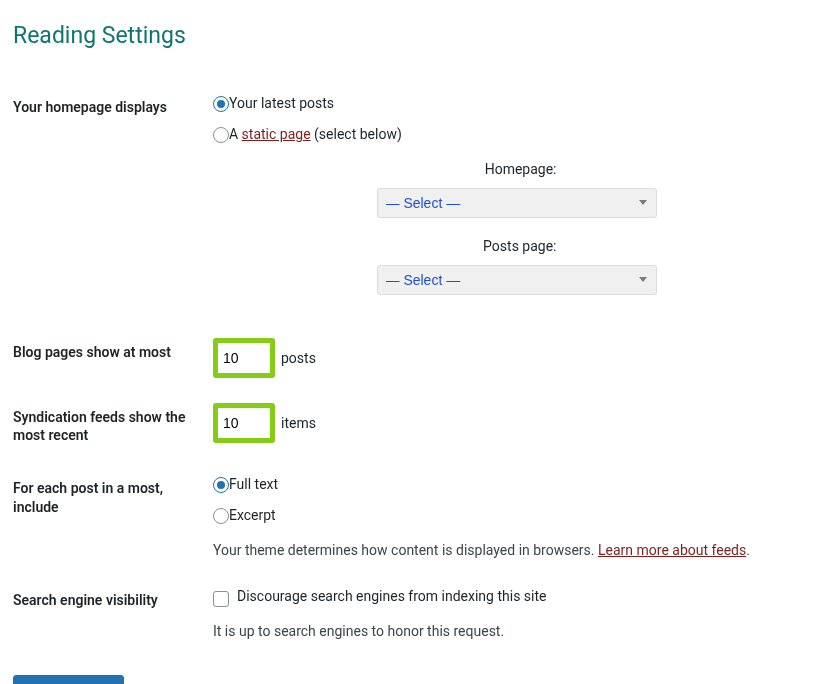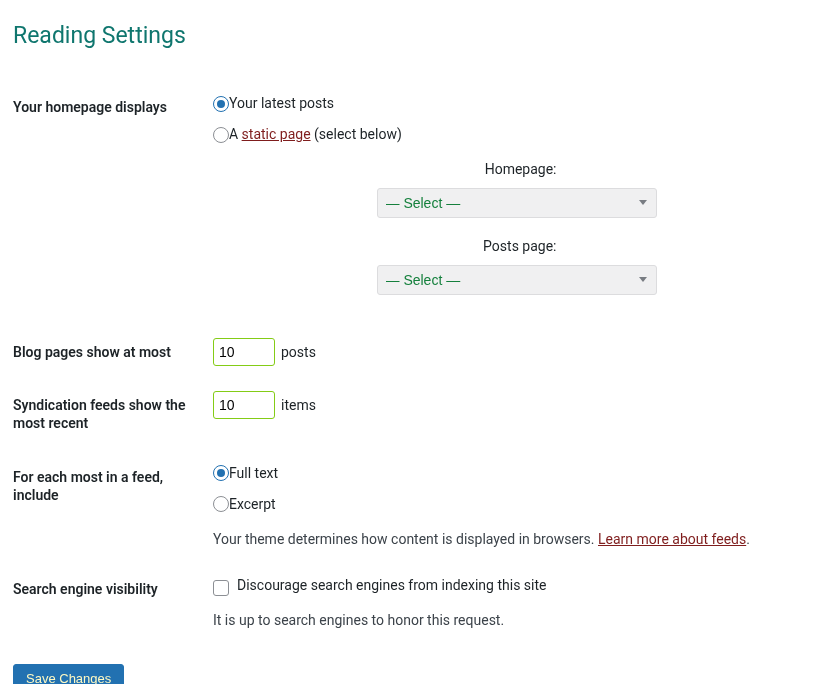--- a/index.html
+++ b/index.html
@@ -100,21 +100,21 @@
       text-align: right;
       font-size: 14px;
     }
     select {
       width: 280px;
       height: 30px;
       padding: 0 26px 0 8px;
       border: 1px solid #dcdcde;
       border-radius: 3px;
       background: #f0f0f1;
-      color: #15803d;
+      color: #1d4ed8;
       font-size: 14px;
       appearance: none;
       cursor: pointer;
     }
     .select-wrapper {
       position: relative;
       display: inline-block;
     }
     .select-wrapper::after {
       content: '';
@@ -123,23 +123,23 @@
       top: 12px;
       width: 0;
       height: 0;
       border-left: 4px solid transparent;
       border-right: 4px solid transparent;
       border-top: 5px solid #787c82;
       pointer-events: none;
     }
     input[type="number"] {
       width: 62px;
-      height: 28px;
+      height: 40px;
       padding: 0 5px;
-      border: 1px solid #84cc16;
+      border: 5px solid #84cc16;
       border-radius: 3px;
       font-size: 14px;
     }
     .inline-row {
       display: flex;
       align-items: center;
       gap: 6px;
     }
     a {
       color: #7f1d1d;
@@ -224,21 +224,21 @@
     <th>Syndication feeds show the most recent</th>
     <td>
       <div class="inline-row">
         <input type="number" value="10" style="">
         <span>items</span>
       </div>
     </td>
   </tr>
 
   <tr>
-    <th>For each most in a feed, include</th>
+    <th>For each post in a most, include</th>
     <td>
       <div class="radio-group">
         <label>
           <input type="radio" name="rss_use_excerpt" checked="" style="">
           <span>Full text</span>
         </label>
         <label>
           <input type="radio" name="rss_use_excerpt" style="">
           <span>Excerpt</span>
         </label>

